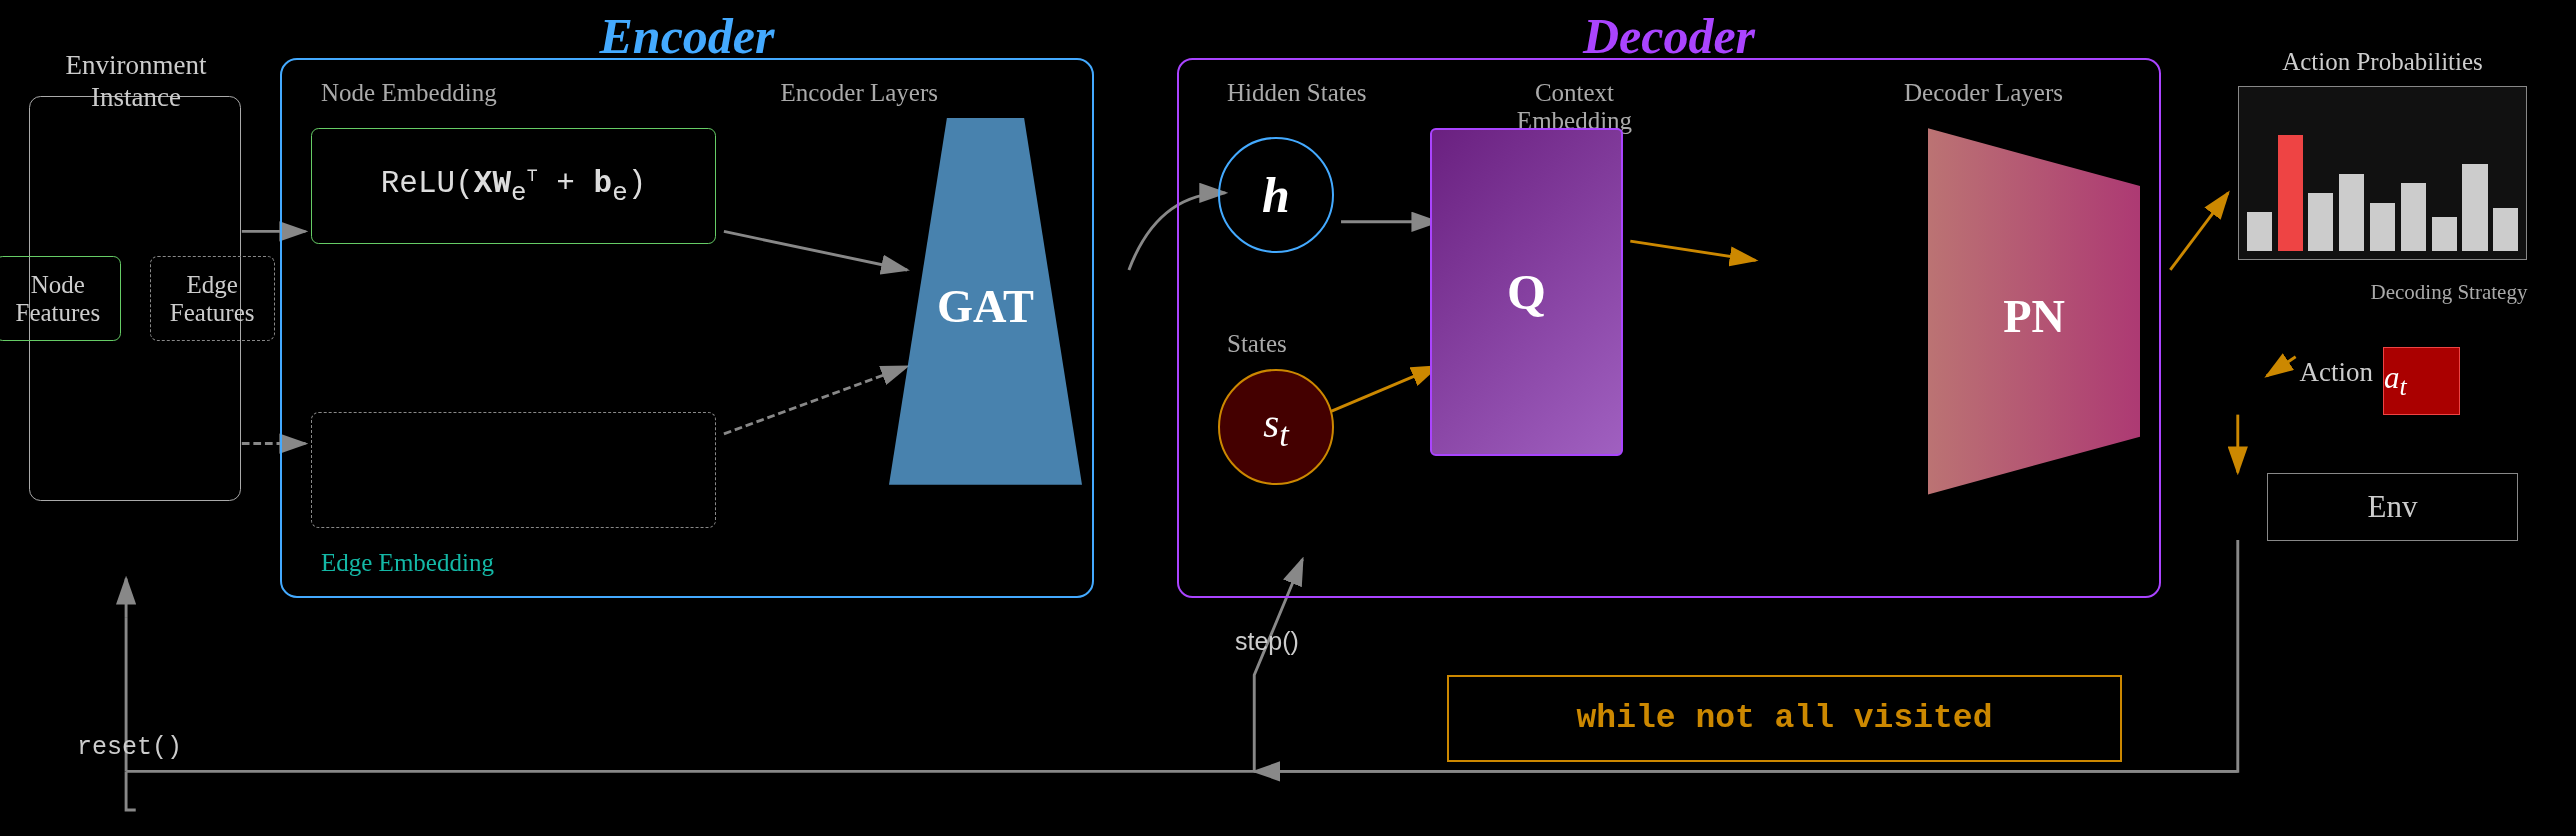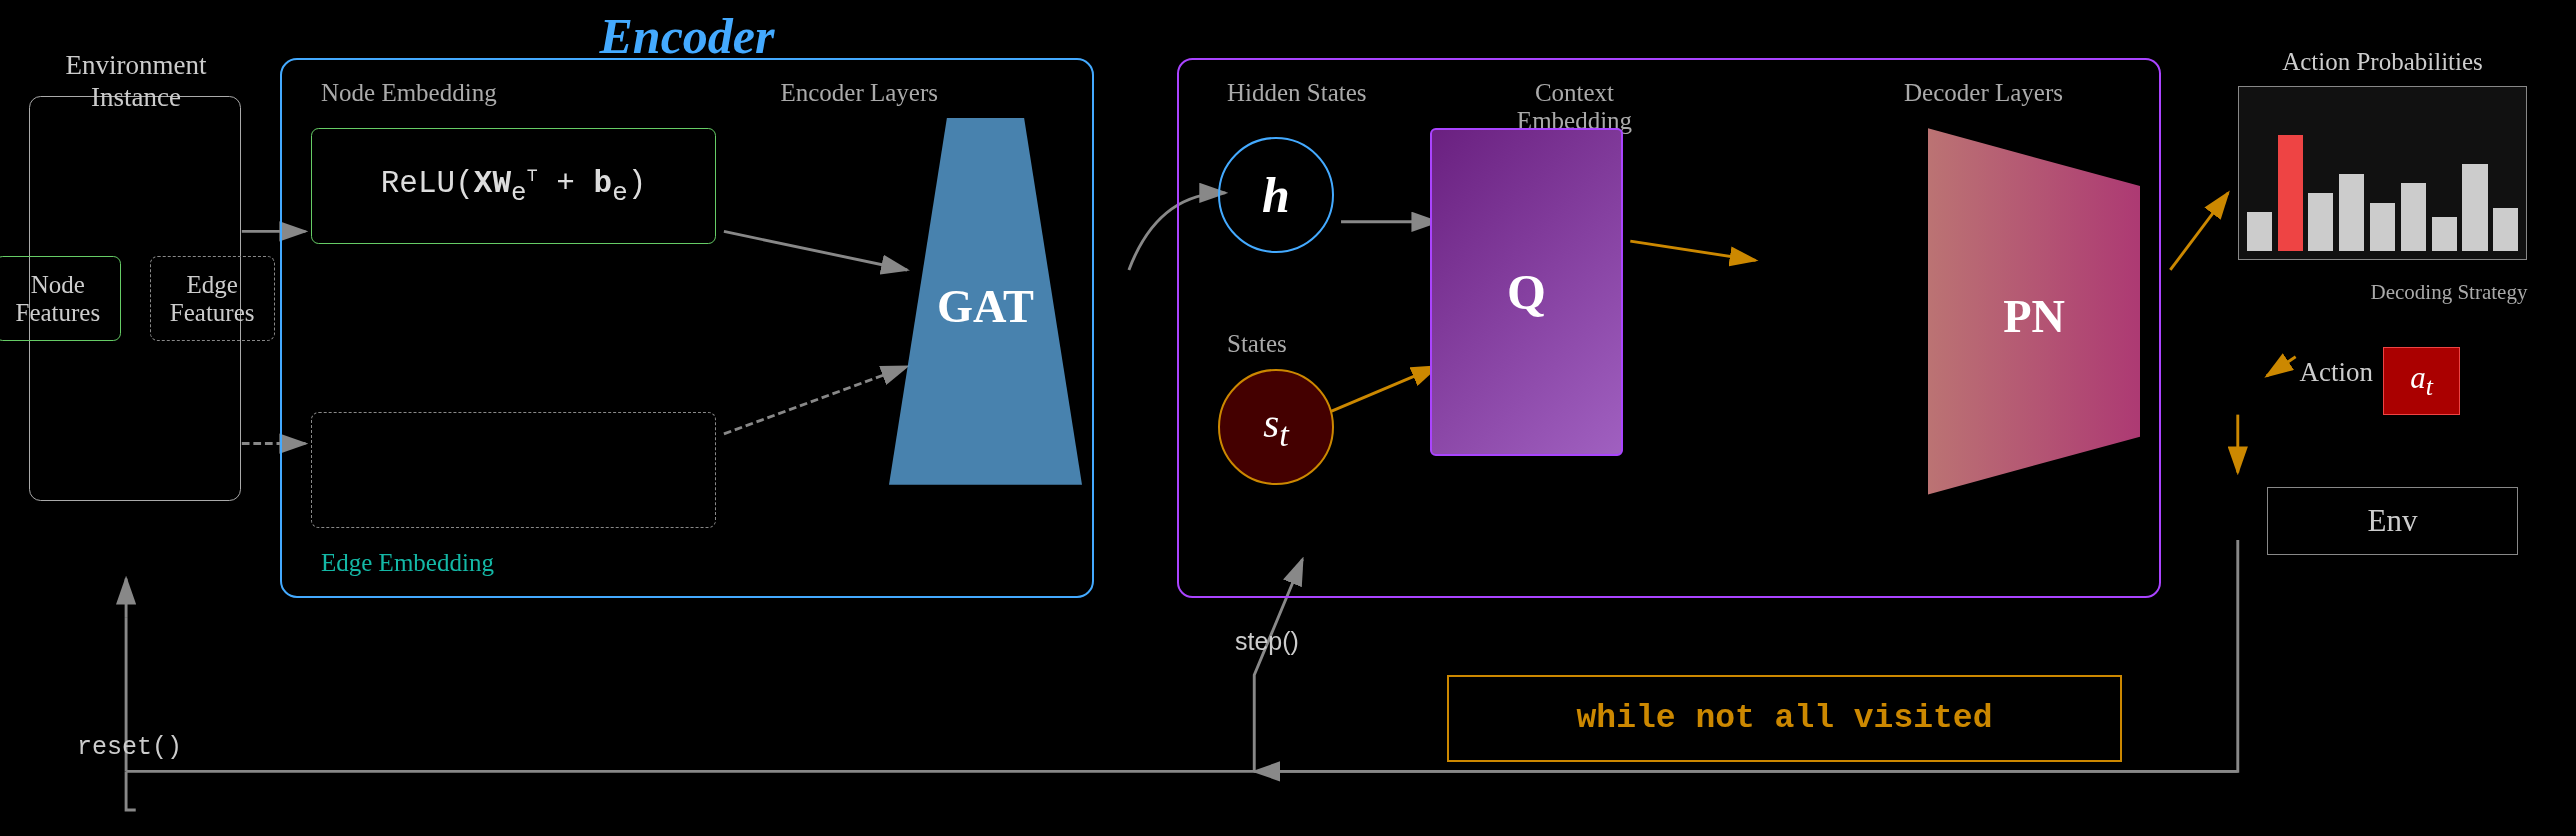--- a/index.html
+++ b/index.html
@@ -295,21 +295,20 @@
     .at-box {
       position: absolute;
       right: 116px;
       top: 347px;
       width: 77px;
       height: 68px;
       border: 1.9px solid #e44;
       background: #a00;
       display: flex;
       align-items: center;
-      justify-content: center;
       color: #fff;
       font-size: 31px;
       font-style: italic;
     }
     .at-label {
       position: absolute;
       right: 203px;
       top: 357px;
       color: #ccc;
       font-size: 27px;
@@ -322,21 +321,20 @@
       top: 473px;
       width: 251px;
       height: 68px;
       border: 1.9px solid #888;
       background: transparent;
       display: flex;
       align-items: center;
       justify-content: center;
       color: #ccc;
       font-size: 31px;
-      margin-top: 14px;
     }
 
     
     .while-box {
       position: absolute;
       left: 1447px;
       top: 675px;
       width: 675px;
       height: 87px;
       border: 2.9px solid #c80;
@@ -465,20 +463,21 @@
 
     <div class="edge-embed-box"></div>
 
     <svg width="193" height="386" style="position:absolute; right:9.6px; top:58px;" viewBox="0 0 200 400">
       <polygon points="60,0 140,0 200,380 0,380" fill="#5599cc" opacity="0.85"></polygon>
       <text x="100" y="200" text-anchor="middle" dominant-baseline="middle" fill="white" font-size="48" font-weight="bold" font-family="serif">GAT</text>
     </svg>
   </div>
 
   <div class="decoder-box">
+    <div class="decoder-label">Decoder</div>
     <div class="hidden-states-label">Hidden States</div>
     <div class="context-embed-label">
       Context<br>Embedding
     </div>
     <div class="decoder-layers-label">Decoder Layers</div>
     <div class="states-label">States</div>
 
     <div class="h-circle">
       <i>h</i>
     </div>

